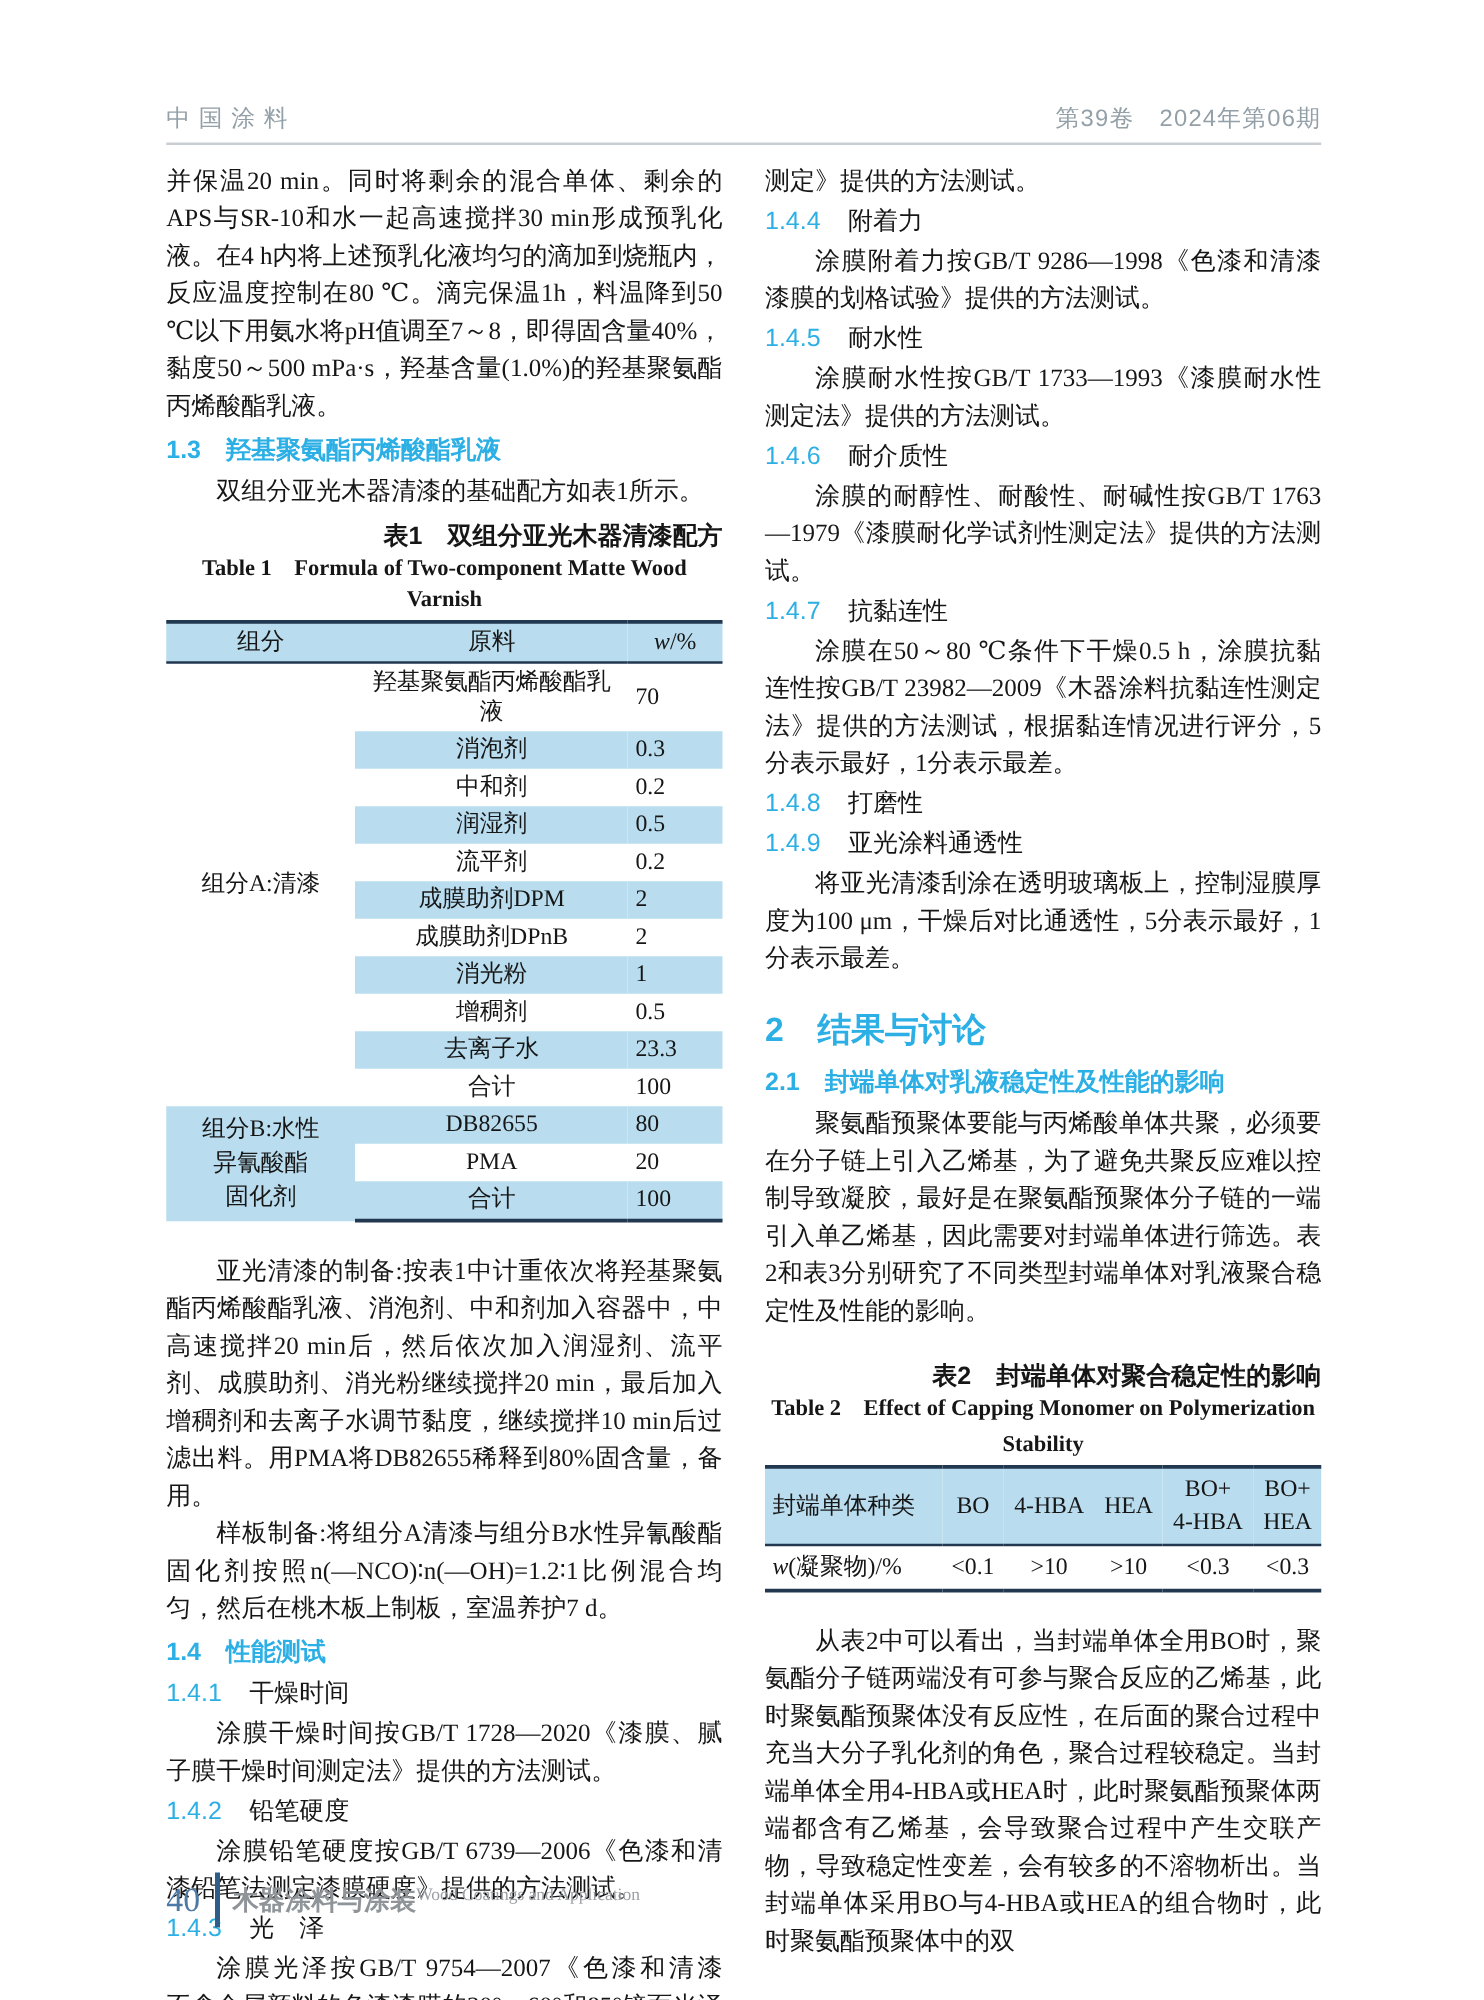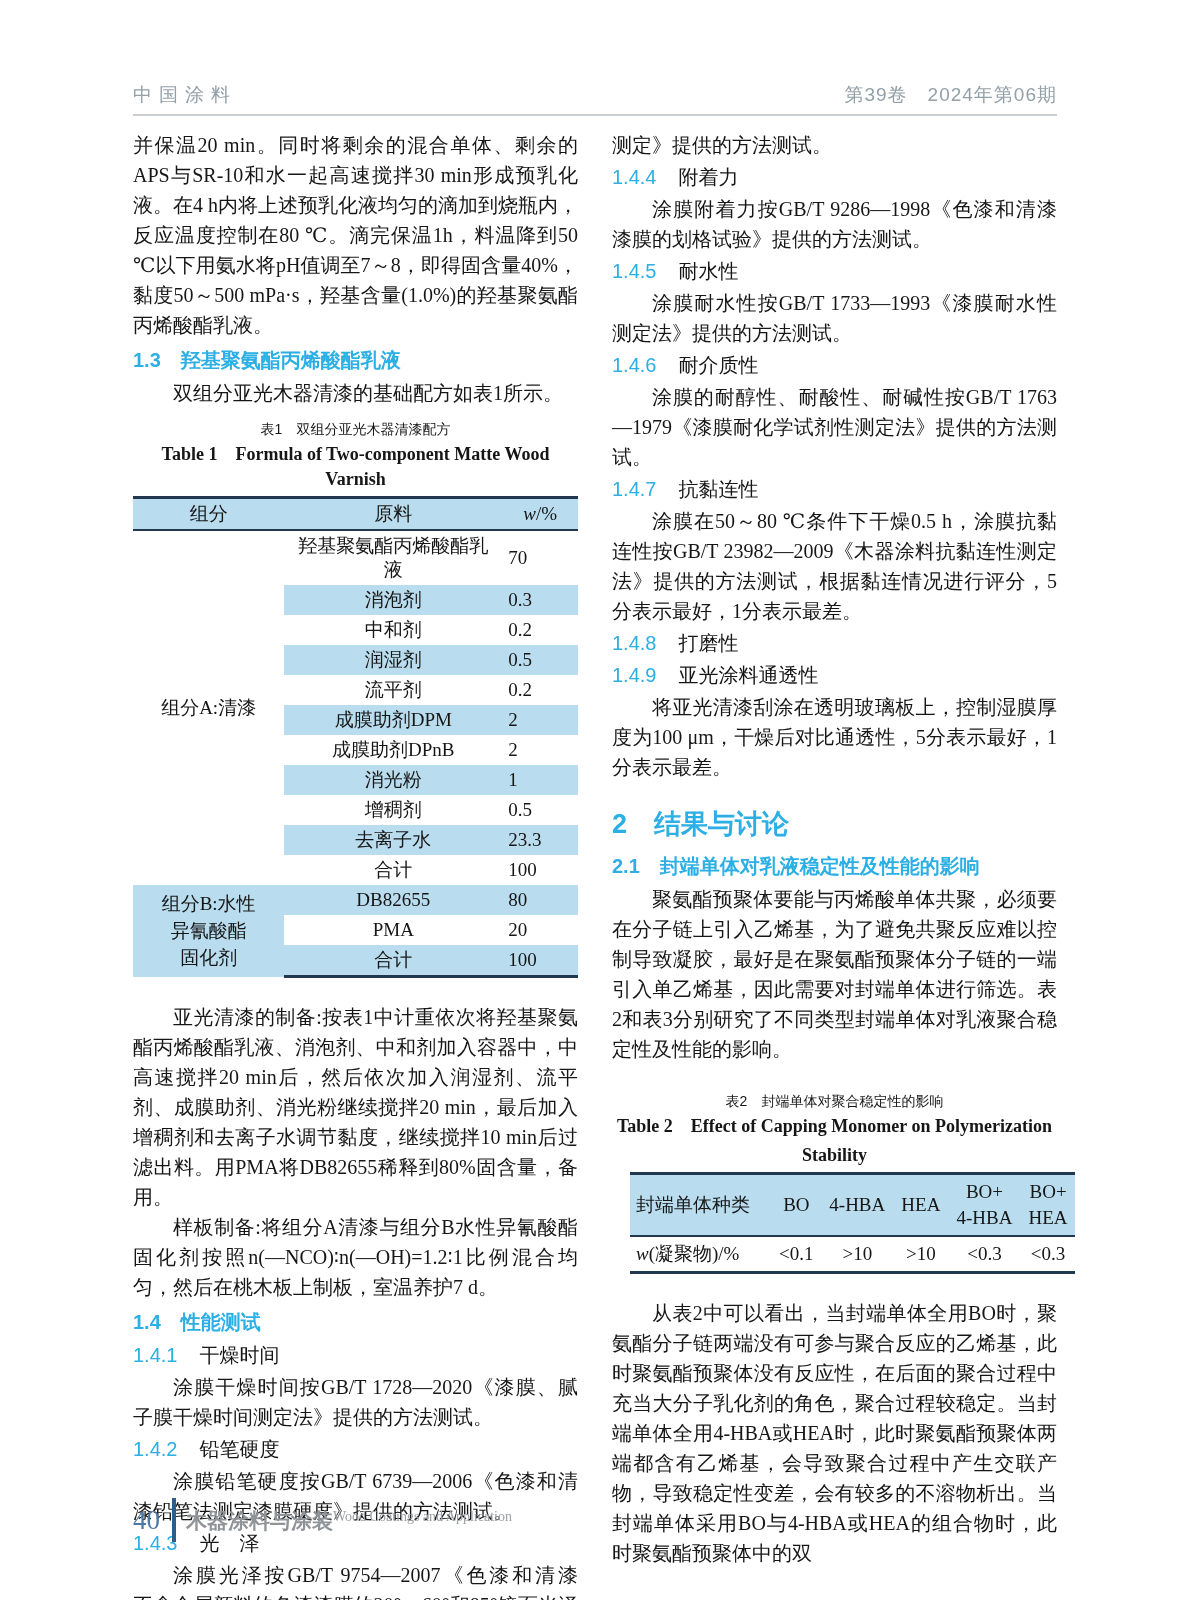--- a/index.html
+++ b/index.html
@@ -33,42 +33,42 @@
   .h-sub{margin:2px 0;font-size:20px;line-height:30px;}
   .h-sub .num{color:var(--cyan);font-family:"Liberation Sans","DejaVu Sans",sans-serif;margin-right:1.1em;}
   .h-sub .ttl{color:#161616;}
   .h-big{
     margin:22px 0 6px 0;font-family:"Liberation Sans","DejaVu Sans",sans-serif;
     font-weight:bold;color:var(--cyan);font-size:27px;line-height:40px;
   }
   .h-big .num{margin-right:1em;}
   
   .cap-zh{
-    text-align:center;font-family:"Liberation Sans","DejaVu Sans",sans-serif;
-    font-weight:normal;font-size:14px;line-height:26px;margin-top:8px;
+    text-align:right;font-family:"Liberation Sans","DejaVu Sans",sans-serif;
+    font-weight:bold;font-size:20px;line-height:26px;margin-top:8px;
   }
   .cap-en{text-align:center;font-weight:bold;font-size:18px;line-height:25px;margin-bottom:4px;}
   
   table{border-collapse:collapse;width:100%;font-size:19px;}
   .t1{margin-bottom:24px;}
   .t1 th,.t1 td{padding:3px 6px;line-height:24px;font-weight:normal;vertical-align:middle;text-align:center;}
   .t1 thead th{background:var(--tblue);border-top:3px solid var(--tbdr);border-bottom:2px solid var(--tbdr);text-align:center;}
   .t1 tbody tr:last-child td{border-bottom:3px solid var(--tbdr);}
   .t1 tbody tr:nth-child(even) td{background:var(--tblue);}
   .t1 td.c{text-align:left;width:17%;}
   .t1 td.mat{width:49%;}
   .t1 td.grp{width:34%;}
   .t1 td.grp-a{background:#ffffff !important;}
   .t1 td.grp-b{background:var(--tblue) !important;white-space:pre-line;line-height:27px;}
   .t2 th,.t2 td{padding:4px 4px;line-height:26px;font-weight:normal;text-align:center;vertical-align:middle;}
   .t2 thead th{background:var(--tblue);border-top:3px solid var(--tbdr);border-bottom:2px solid var(--tbdr);}
   .t2 tbody td{border-bottom:3px solid var(--tbdr);}
   .t2 .l{text-align:left;padding-left:6px;}
   .t2 .two{white-space:pre-line;line-height:26px;}
-  .t2{margin-bottom:24px;margin-left:18px;}
+  .t2{margin-bottom:24px;}
   .iw{font-style:italic;}
   .gap-top{margin-top:24px;}
   
   .pg-footer{position:absolute;left:133px;top:1497px;display:flex;align-items:center;}
   .pg-footer .pnum{font-size:27px;color:#4d79a6;margin-right:12px;line-height:46px;}
   .pg-footer .vbar{width:4px;height:44px;background:#2f5d8a;margin-right:10px;}
   .pg-footer .ftxt{display:flex;justify-content:center;}
   .pg-footer .fzh{font-family:"Liberation Sans","DejaVu Sans",sans-serif;font-weight:bold;color:#8f9499;font-size:21px;line-height:25px;}
   .pg-footer .fen{color:#9aa0a5;font-size:14px;line-height:18px;}
 </style>

